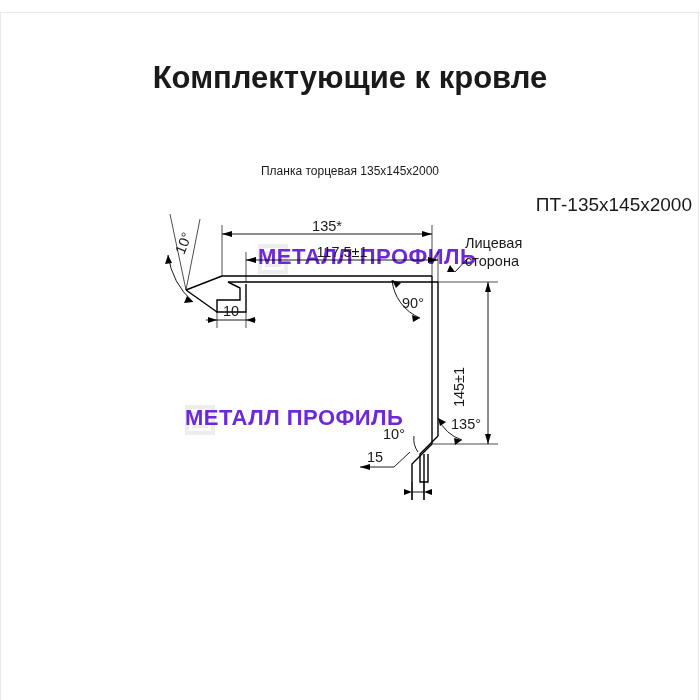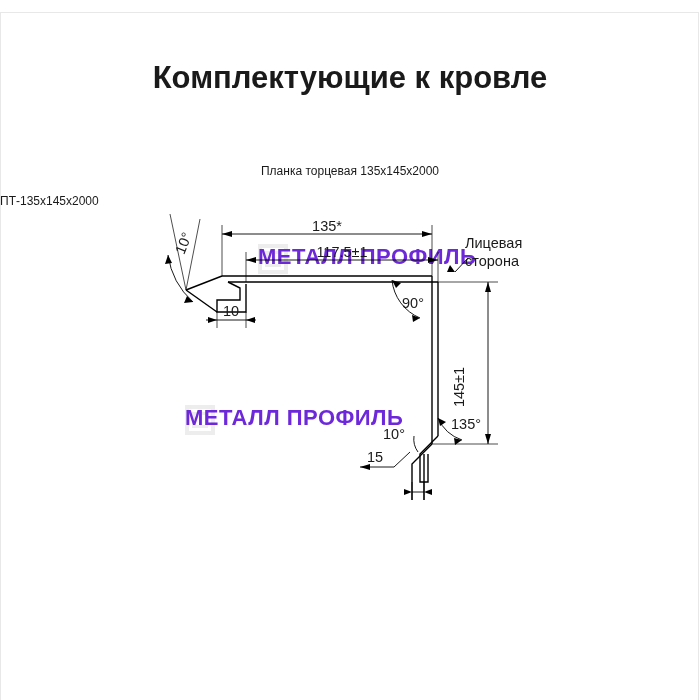--- a/index.html
+++ b/index.html
@@ -42,22 +42,22 @@
     width: 700px;
     text-align: center;
     font-size: 12px;
     color: #1a1a1a;
   }
   #subtitle-2 {
     position: absolute;
     left: 0;
     top: 182px;
     width: 692px;
-    text-align: left;
-    font-size: 12px;
+    text-align: right;
+    font-size: 19px;
     color: #1a1a1a;
   }
   #drawing {
     position: absolute;
     left: 0;
     top: 0;
     width: 700px;
     height: 700px;
   }
   .wm {

